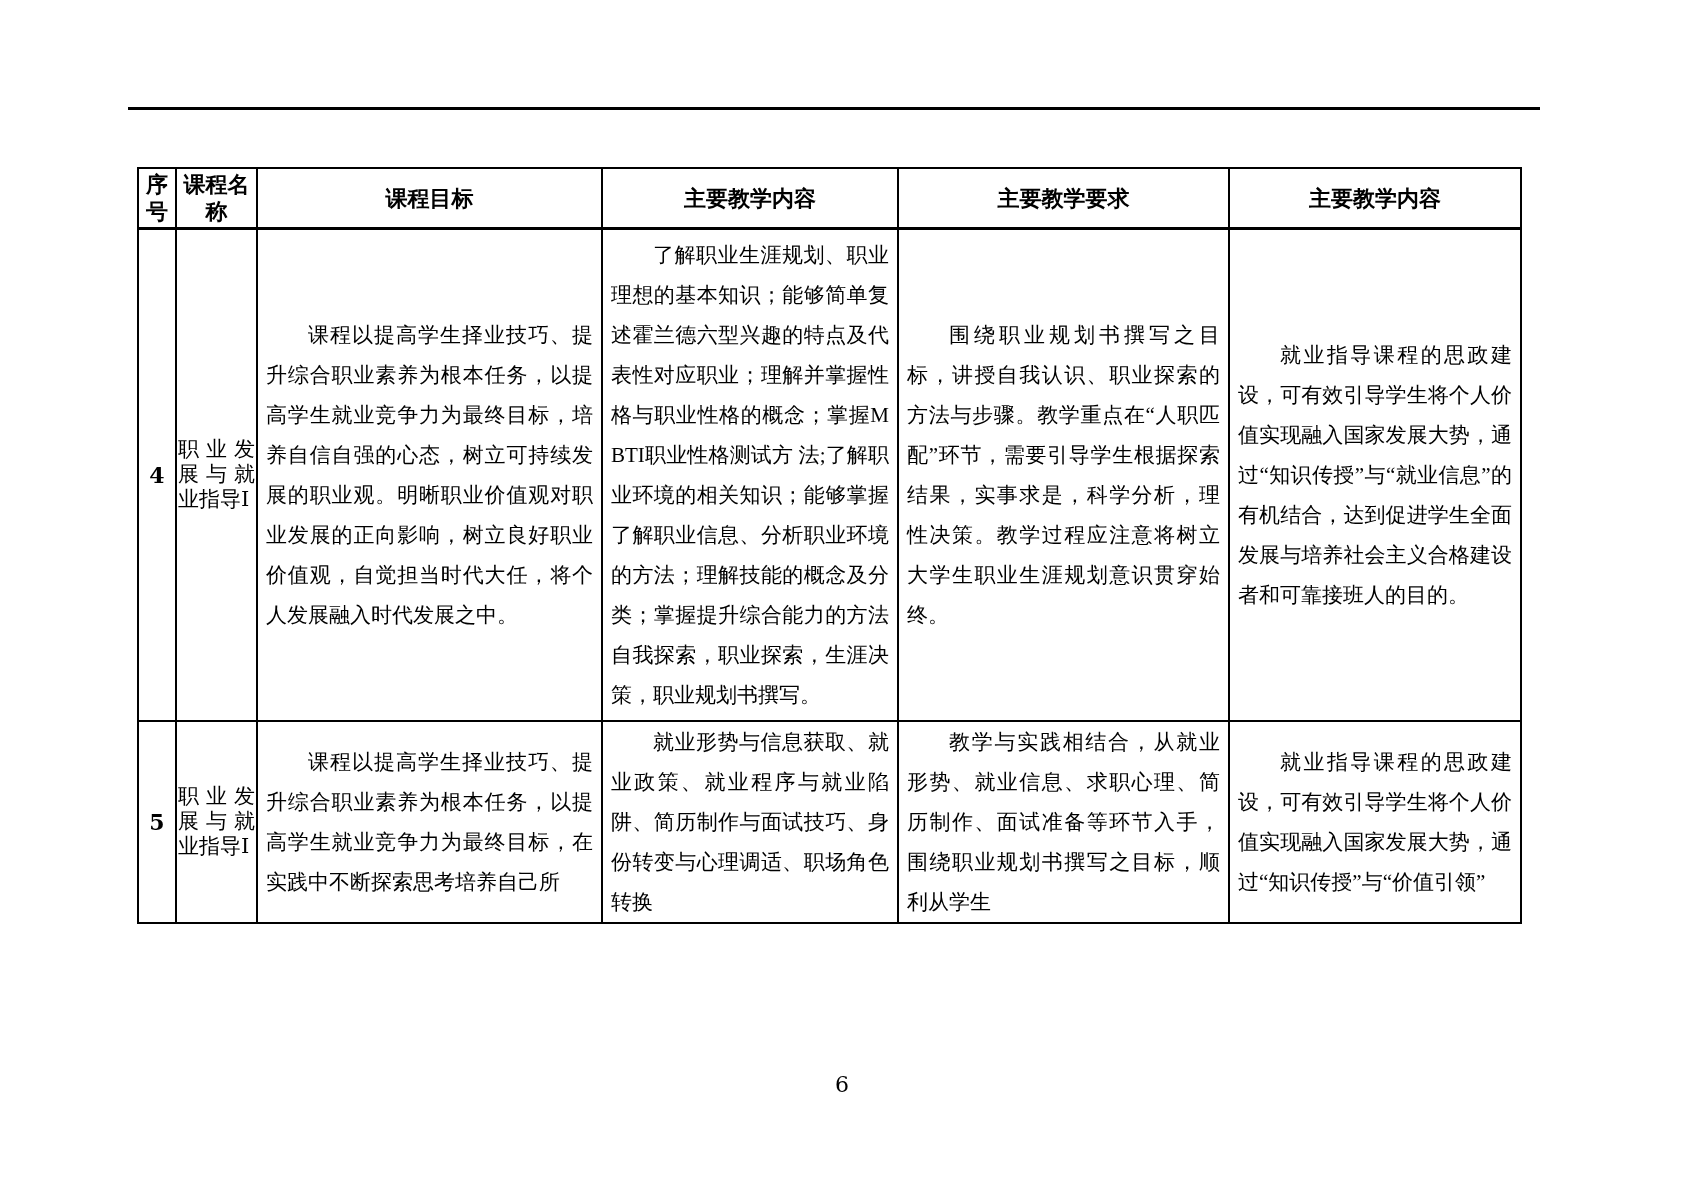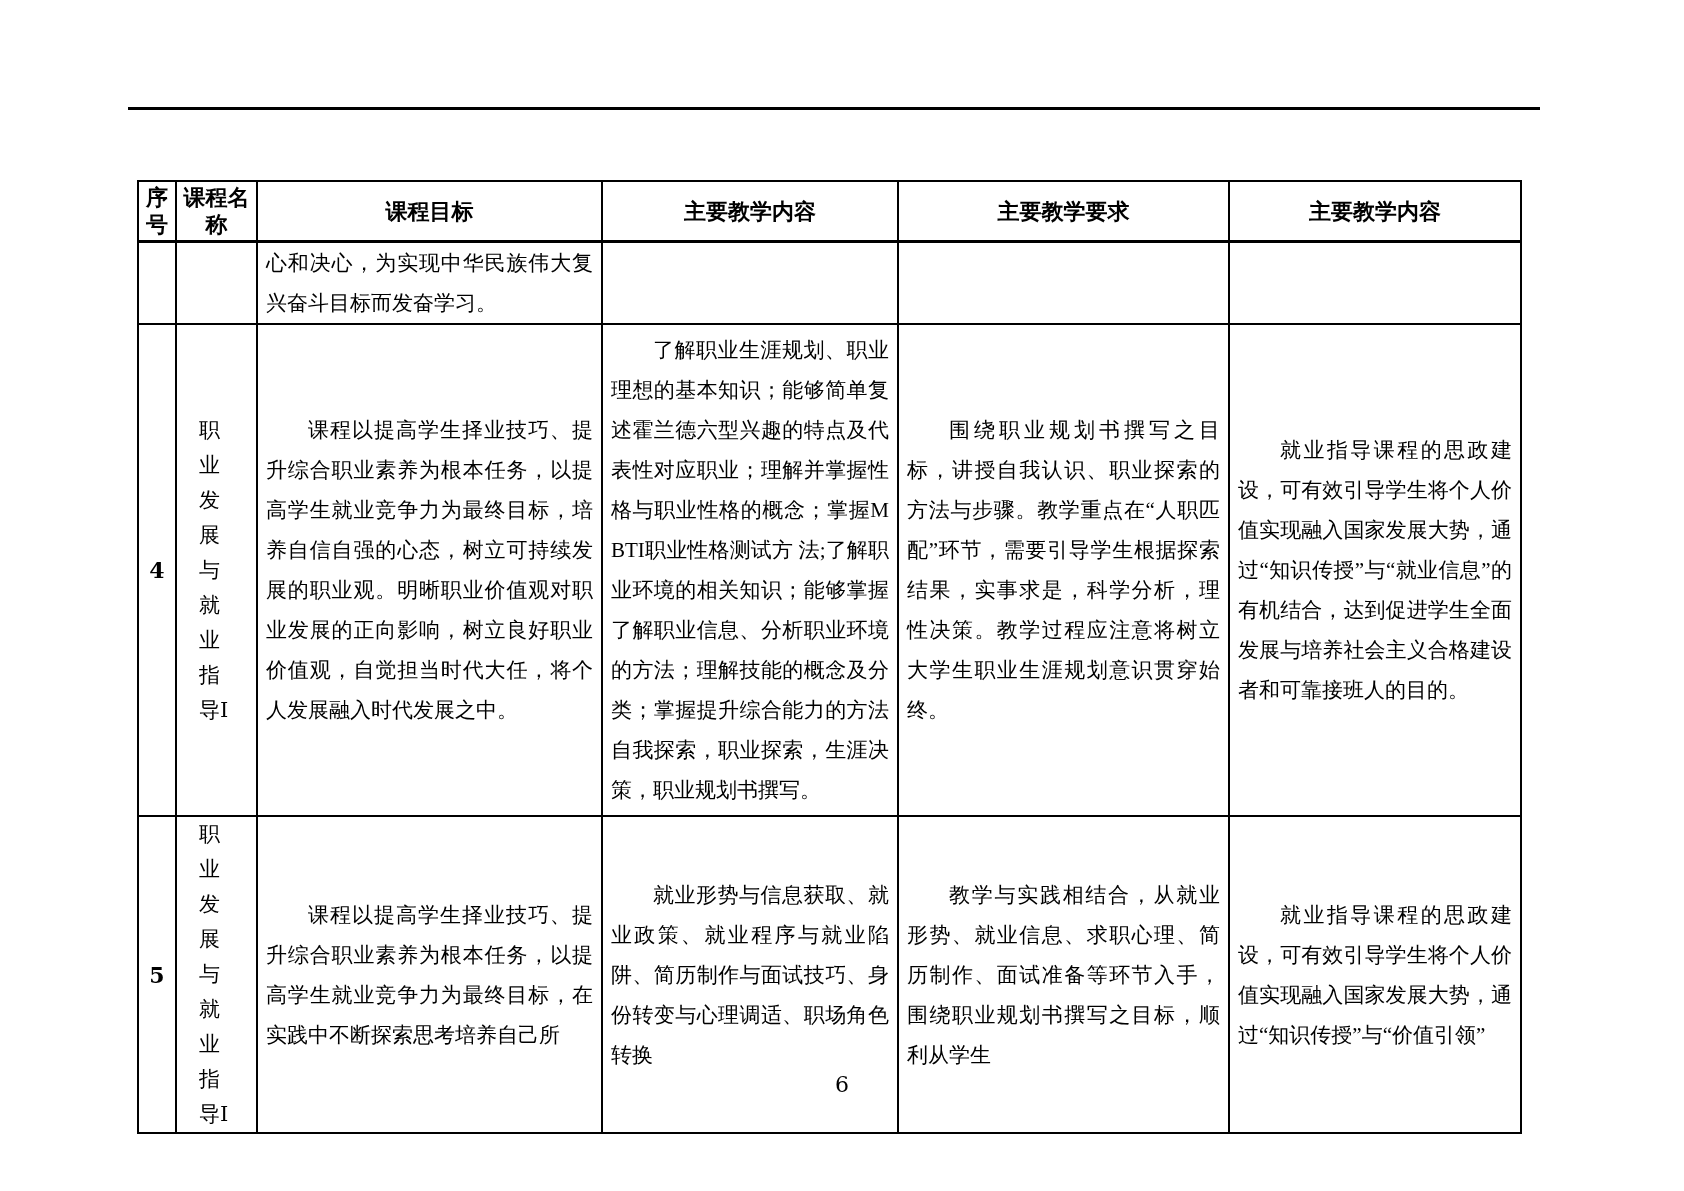--- a/index.html
+++ b/index.html
@@ -12,21 +12,21 @@
     overflow:hidden;
   }
   .top-rule {
     position:absolute;
     left:128px; top:107px;
     width:1412px; height:3px;
     background:#000;
   }
   table.doc-table {
     position:absolute;
-    left:137px; top:180px;
+    left:137px; top:167px;
     width:1383px;
     border-collapse:collapse;
     table-layout:fixed;
   }
   .doc-table th, .doc-table td {
     border:2px solid #000;
     padding:0 8px;
     vertical-align:middle;
     overflow:hidden;
     word-break:break-all;
@@ -40,23 +40,23 @@
     padding:2px 2px;
   }
   td.seq-cell {
     font-size:22px;
     font-weight:bold;
     text-align:center;
     padding:0 2px;
   }
   td.name-cell {
     font-size:21px;
-    line-height:35px;
+    line-height:25px;
     text-align:justify;
-    padding:0 22px;
+    padding:0 1px;
   }
   .cell-text {
     font-size:21px;
     line-height:40px;
     text-align:justify;
   }
   .cell-text.indent { text-indent:2em;font-family:Liberation Serif, serif; }
   tr.row-cont  { height:80px; }
   tr.row-4     { height:492px; }
   tr.row-5     { height:161px; }
@@ -89,30 +89,20 @@
       <tr class="row-head">
         <th>序号</th>
         <th>课程名称</th>
         <th>课程目标</th>
         <th>主要教学内容</th>
         <th>主要教学要求</th>
         <th>主要教学内容</th>
       </tr>
     </thead>
     <tbody>
-      <tr class="row-cont">
-        <td class="seq-cell"></td>
-        <td class="name-cell"></td>
-        <td>
-          <div class="cell-text">心和决心，为实现中华民族伟大复兴奋斗目标而发奋学习。</div>
-        </td>
-        <td></td>
-        <td></td>
-        <td></td>
-      </tr>
       <tr class="row-4">
         <td class="seq-cell">4</td>
         <td class="name-cell">职业发展与就业指导Ⅰ</td>
         <td>
           <div class="cell-text indent">课程以提高学生择业技巧、提升综合职业素养为根本任务，以提高学生就业竞争力为最终目标，培养自信自强的心态，树立可持续发展的职业观。明晰职业价值观对职业发展的正向影响，树立良好职业价值观，自觉担当时代大任，将个人发展融入时代发展之中。</div>
         </td>
         <td>
           <div class="cell-text indent">了解职业生涯规划、职业理想的基本知识；能够简单复述霍兰德六型兴趣的特点及代表性对应职业；理解并掌握性格与职业性格的概念；掌握MBTI职业性格测试方 法;了解职业环境的相关知识；能够掌握了解职业信息、分析职业环境的方法；理解技能的概念及分类；掌握提升综合能力的方法自我探索，职业探索，生涯决策，职业规划书撰写。</div>
         </td>
         <td>

